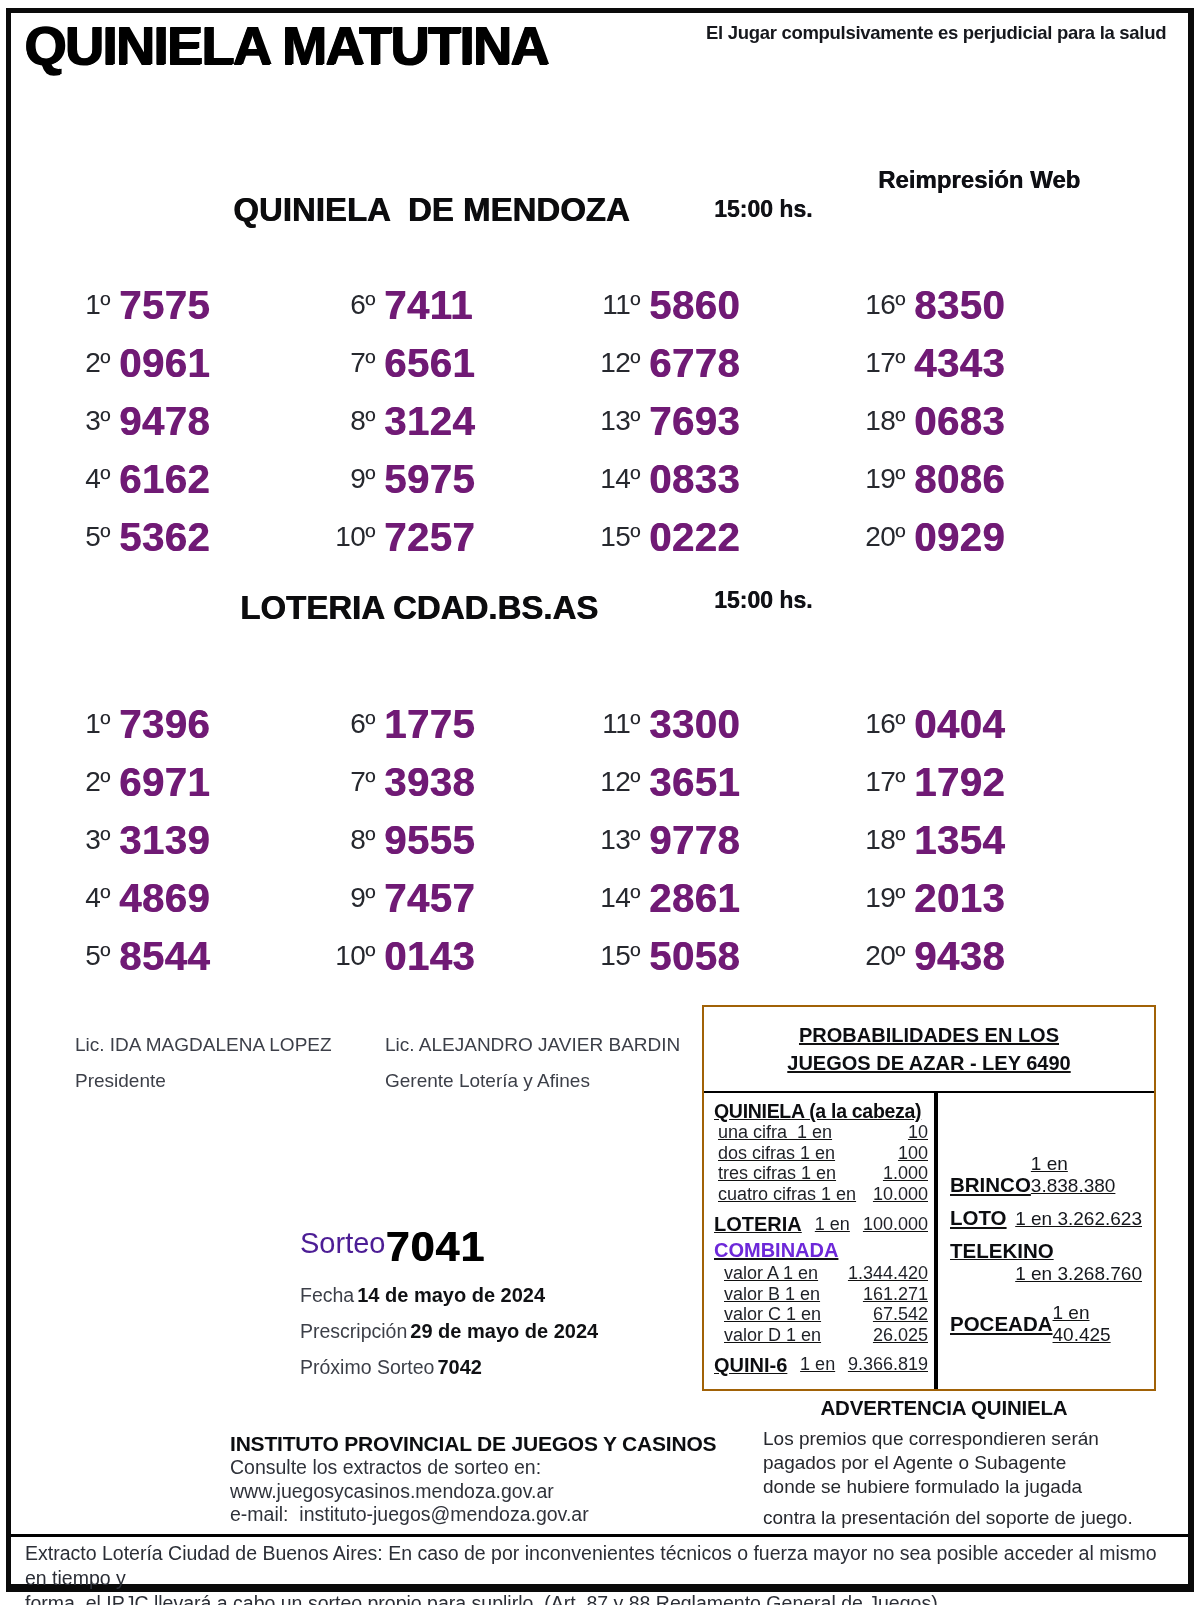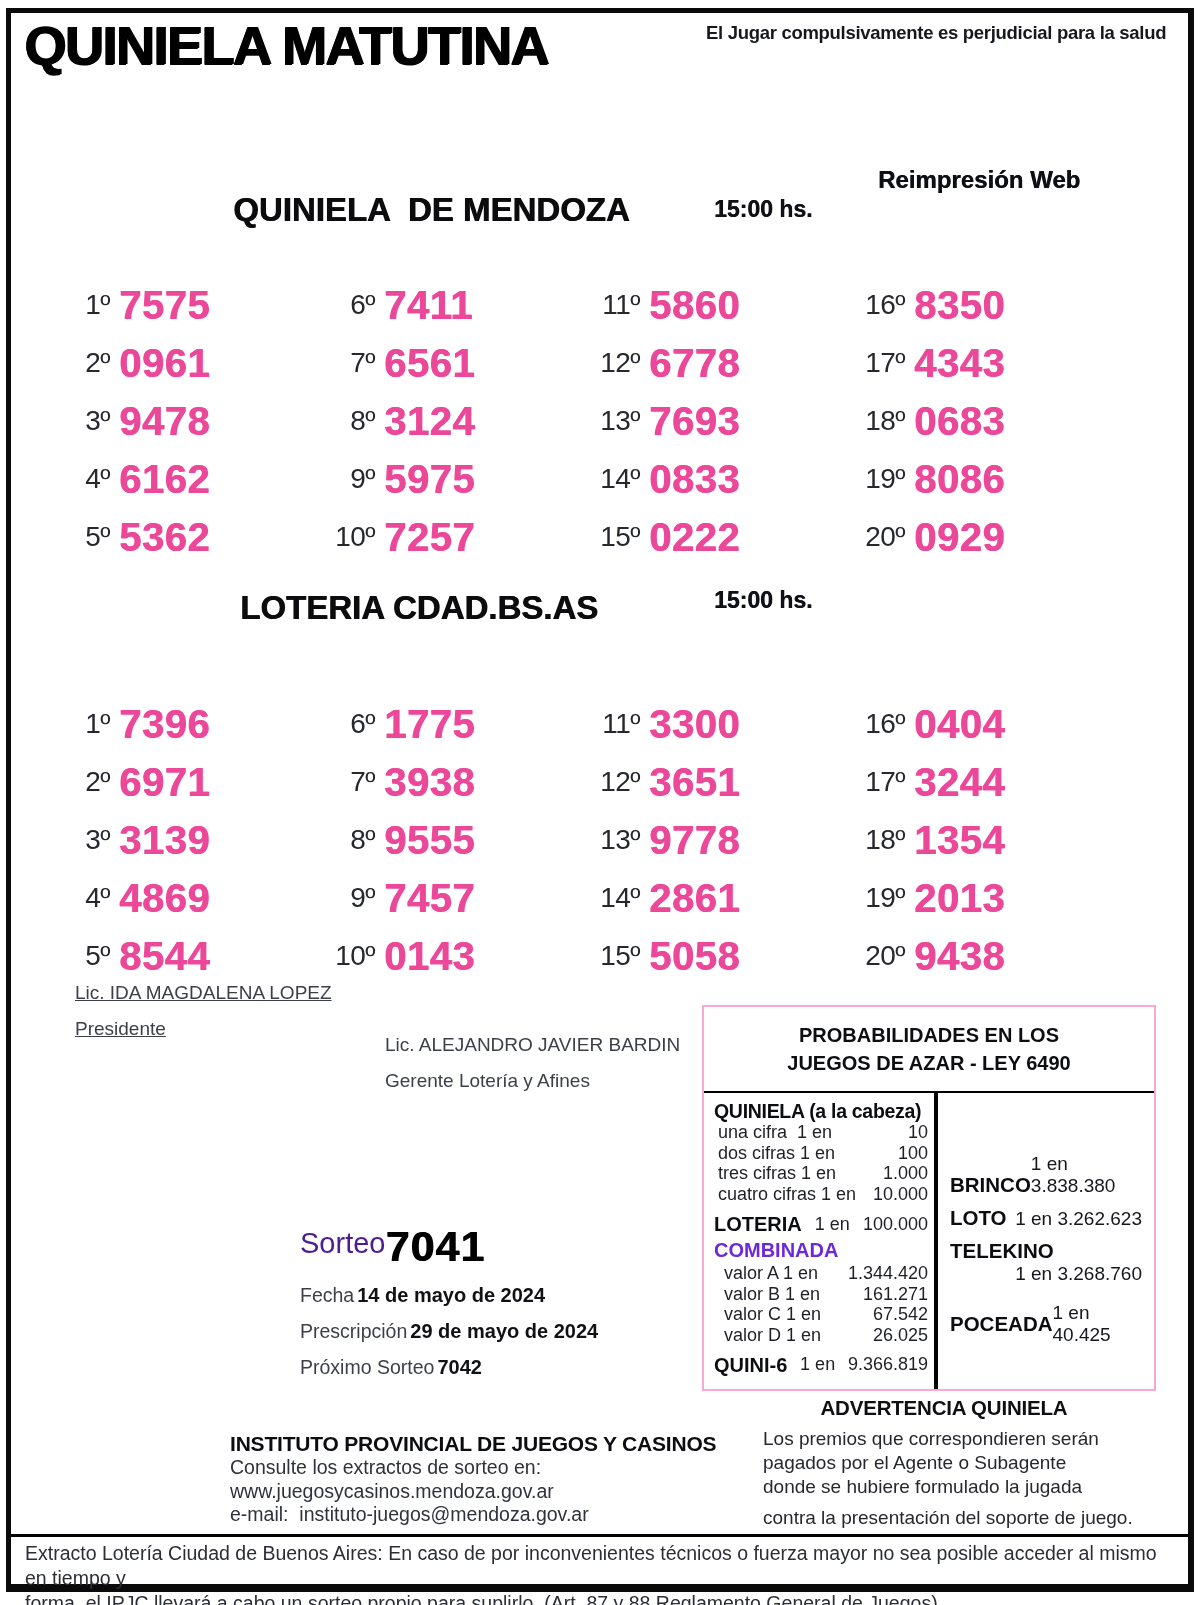--- a/index.html
+++ b/index.html
@@ -17,35 +17,35 @@
   .sec-head{font-weight:bold;font-size:33px;white-space:pre;color:#0c0c0e;text-shadow:.7px 0 0 currentColor;}
   .sec-time{font-size:23px;font-weight:bold;color:#101116;text-shadow:.4px 0 0 currentColor;}
   .reprint{left:869px;top:166px;font-size:24px;font-weight:bold;color:#0e0f14;text-shadow:.4px 0 0 currentColor;margin-left:9px;}
 
   .grid{position:absolute;display:grid;grid-auto-flow:column;
         grid-template-rows:repeat(5,58px);grid-template-columns:repeat(4,265px);}
   #grid-mendoza{left:62px;top:276px;}
   #grid-bsas{left:62px;top:695px;}
   .res{display:flex;align-items:center;}
   .pos{width:48px;text-align:right;font-size:28px;color:#26282e;margin-right:9px;letter-spacing:-.5px;flex:none;}
-  .num{font-size:40px;font-weight:bold;color:#ec4899;text-shadow:.8px 0 0 currentColor;letter-spacing:.5px;}
+  .num{font-size:40px;font-weight:bold;color:#701a75;text-shadow:.8px 0 0 currentColor;letter-spacing:.5px;}
 
   .sig{font-size:19px;color:#3c3f48;}
   .sig-role{margin-top:14px;}
 
   .sorteo{left:300px;top:1227px;font-size:19.5px;color:#3c3f48;}
   .sorteo-row1{display:flex;align-items:flex-start;}
   .sorteo-label{font-size:29px;color:#4c1d95;}
   .sorteo-number{font-size:43px;font-weight:bold;color:#000;margin-top:-5px;
                  letter-spacing:1px;text-shadow:.8px 0 0 #000;}
   .info-row{display:flex;gap:3px;margin-top:13px;white-space:pre;}
   .info-row:first-of-type{margin-top:14px;}
   .info-val{font-weight:bold;color:#101114;font-size:20px;}
 
-  .prob-box{left:702px;top:1005px;width:454px;height:386px;border:2px solid #f9a8d4;box-sizing:border-box;background:#fff;}
+  .prob-box{left:702px;top:1005px;width:454px;height:386px;border:2px solid #a16207;box-sizing:border-box;background:#fff;text-decoration:underline;}
   .prob-head{height:84px;border-bottom:2px solid #000;display:flex;flex-direction:column;justify-content:center;
              align-items:center;gap:5px;font-weight:bold;font-size:20px;color:#0d0e12;}
   .prob-body{display:flex;height:296px;}
   .prob-left{width:230px;box-sizing:border-box;padding:7px 6px 0 10px;font-size:18px;color:#1e2026;}
   .q-header{font-weight:bold;font-size:19.5px;letter-spacing:-.3px;color:#0c0d10;line-height:22px;}
   .p-row{display:flex;justify-content:space-between;line-height:20.5px;padding-left:4px;white-space:pre;}
   .p-row.indent2{padding-left:10px;}
   .big-row{display:flex;justify-content:space-between;margin-top:8px;line-height:24px;white-space:pre;}
   .big-row b{font-size:20px;color:#0c0d10;}
   .comb-header{font-weight:bold;font-size:20px;color:#6d28d9;line-height:25px;margin-top:1px;}
@@ -231,37 +231,37 @@
     <div class="res">
         <span class="pos">15º</span>
         <span class="num">5058</span>
       </div>
     <div class="res">
         <span class="pos">16º</span>
         <span class="num">0404</span>
       </div>
     <div class="res">
         <span class="pos">17º</span>
-        <span class="num">3244</span>
+        <span class="num">1792</span>
       </div>
     <div class="res">
         <span class="pos">18º</span>
         <span class="num">1354</span>
       </div>
     <div class="res">
         <span class="pos">19º</span>
         <span class="num">2013</span>
       </div>
     <div class="res">
         <span class="pos">20º</span>
         <span class="num">9438</span>
       </div>
   </div>
 
-  <div class="abs sig" style="left:75px;top:982px;text-decoration:underline;">
+  <div class="abs sig" style="left:75px;top:1034px;">
     <div class="sig-name">Lic. IDA MAGDALENA LOPEZ</div>
     <div class="sig-role">Presidente</div>
   </div>
   <div class="abs sig" style="left:385px;top:1034px;">
     <div class="sig-name">Lic. ALEJANDRO JAVIER BARDIN</div>
     <div class="sig-role">Gerente Lotería y Afines</div>
   </div>
 
   <div class="abs sorteo">
     <div class="sorteo-row1">

